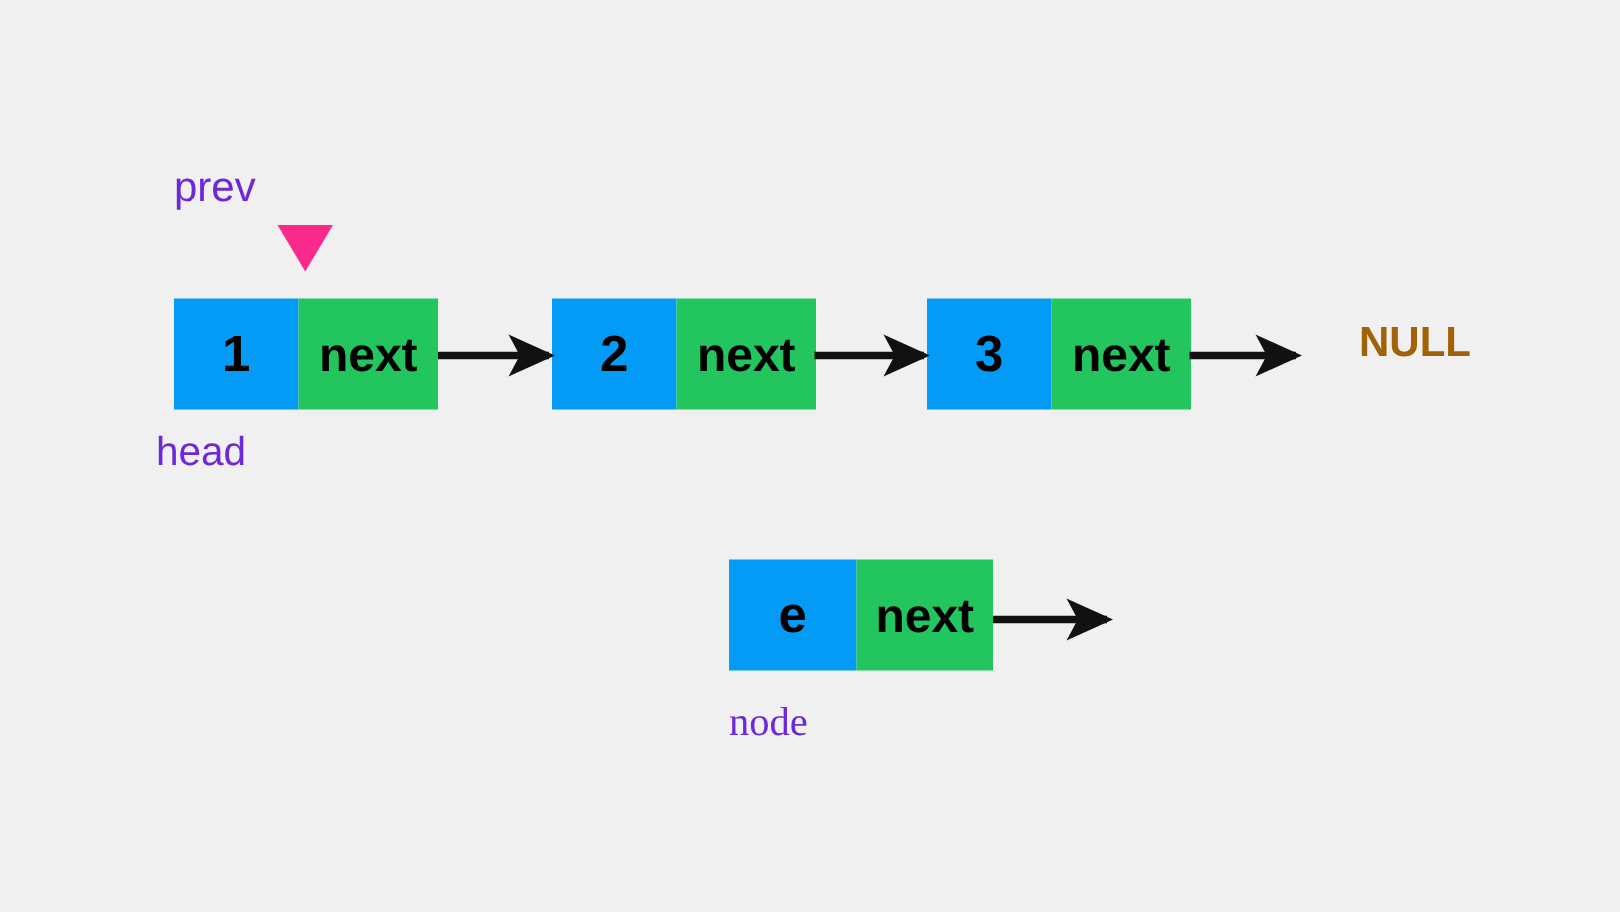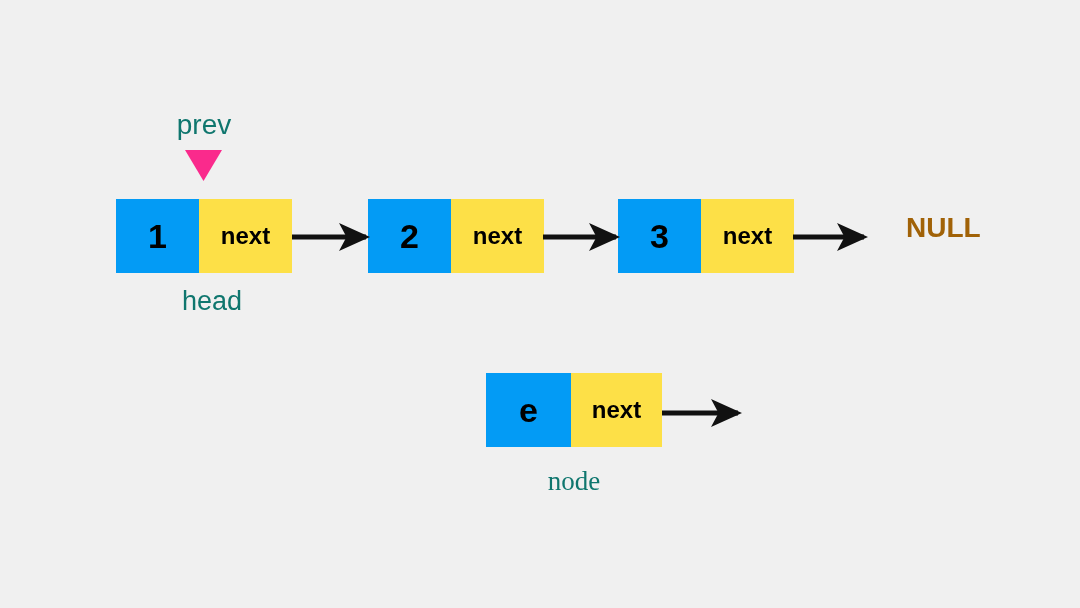--- a/index.html
+++ b/index.html
@@ -34,43 +34,42 @@
     font-weight: bold;
     color: #000;
     line-height: 1;
   }
   .node .cell-value {
     background: #039bf5;
     width: 83px;
     font-size: 34px;
   }
   .node .cell-next {
-    background: #fde047;
+    background: #22c55e;
     width: 93px;
-    font-size: 24px;
+    font-size: 32px;
   }
 
   
   #node-1 { left: 116px; top: 199px; }
   #node-2 { left: 368px; top: 199px; }
   #node-3 { left: 618px; top: 199px; }
   #node-e { left: 486px; top: 373px; }
   #node-e .cell-value { width: 85px; }
   #node-e .cell-next  { width: 91px; }
 
   
   .caption {
     position: absolute;
     font-size: 27px;
-    color: #0f766e;
+    color: #6d28d9;
     white-space: nowrap;
-    text-align: center;
     line-height: 1;
   }
-  #caption-head { left: 124px; top: 288px; width: 176px; }
+  #caption-head { left: 104px; top: 288px; width: 176px; }
   #caption-node { left: 486px; top: 468px; width: 176px; font-family: Liberation Serif, serif; }
   #label-prev   { left: 116px; top: 111px; width: 176px; font-size: 28px; }
 
   
   #null-text {
     position: absolute;
     left: 906px;
     top: 214px;
     font-size: 28px;
     font-weight: bold;

